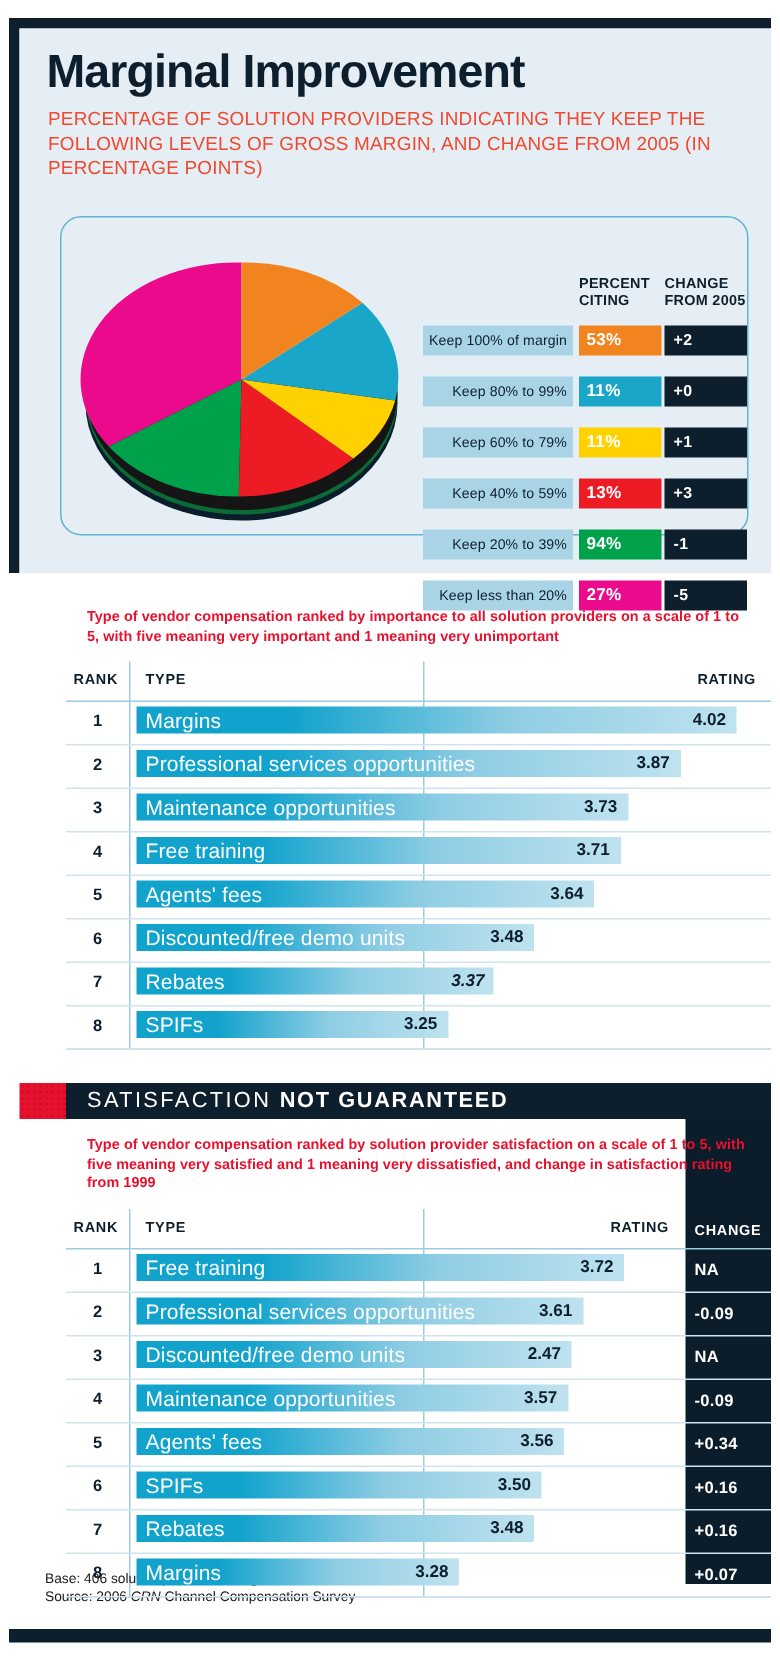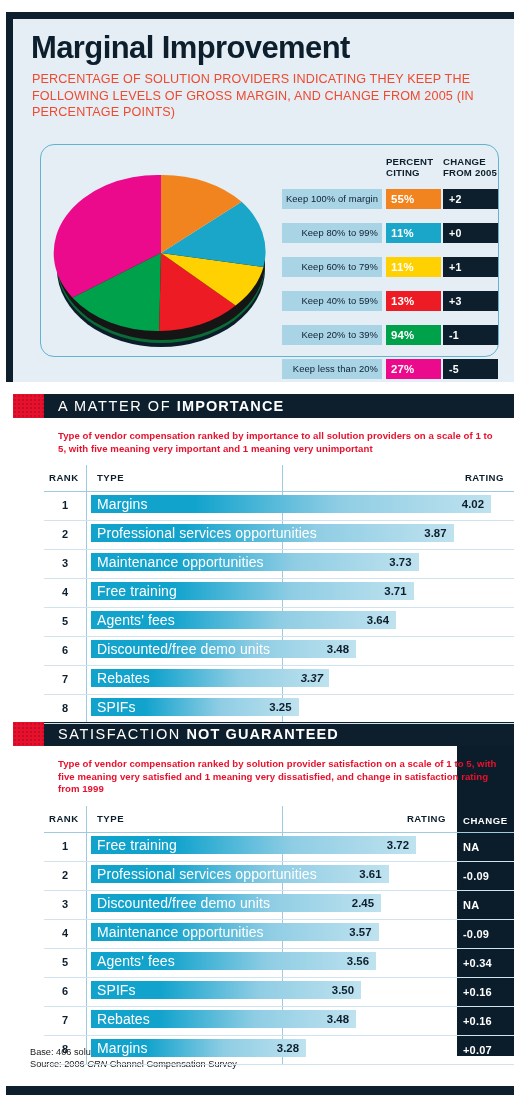--- a/index.html
+++ b/index.html
@@ -22,21 +22,21 @@
 
   
   .pie-panel{position:absolute;left:27px;top:125px;width:459px;height:213px;
       border:1px solid #5fb4cf;border-radius:14px;box-sizing:border-box;}
 
   .pie-wrap{position:absolute;left:8px;top:16px;width:225px;height:190px;}
   .pie-wrap svg{display:block;}
 
   
   .legend{position:absolute;left:241px;top:10px;width:208px;}
-  .lg-head{position:relative;height:34px;}
+  .lg-head{position:relative;height:34px;margin-top:28px;}
   .lg-head .h1{position:absolute;left:104px;top:2px;width:55px;font-size:9.6px;font-weight:bold;
       color:#0d1f2d;line-height:10.5px;letter-spacing:0.2px;}
   .lg-head .h2{position:absolute;left:161px;top:2px;width:55px;font-size:9.6px;font-weight:bold;
       color:#0d1f2d;line-height:10.5px;letter-spacing:0.2px;}
 
   .lg-row{position:relative;height:20px;margin-bottom:14px;}
   .lg-label{position:absolute;left:0;top:0;width:100px;height:20px;background:#a9d4e6;
       color:#0d1f2d;font-size:9.4px;text-align:right;line-height:20px;
       padding-right:4px;box-sizing:border-box;letter-spacing:0.1px;}
   .lg-pct{position:absolute;left:104px;top:0;width:55px;height:20px;
@@ -137,21 +137,21 @@
       </div>
 
       <div class="legend">
         <div class="lg-head">
           <div class="h1">PERCENT CITING</div>
           <div class="h2">CHANGE FROM 2005</div>
         </div>
         <div id="legend-rows">
             <div class="lg-row">
               <div class="lg-label">Keep 100% of margin</div>
-              <div class="lg-pct" style="background: rgb(241, 132, 30);">55%</div>
+              <div class="lg-pct" style="background: rgb(241, 132, 30);">53%</div>
               <div class="lg-chg">+2</div>
             </div>
             <div class="lg-row">
               <div class="lg-label">Keep 80% to 99%</div>
               <div class="lg-pct" style="background: rgb(25, 166, 200);">11%</div>
               <div class="lg-chg">+0</div>
             </div>
             <div class="lg-row">
               <div class="lg-label">Keep 60% to 79%</div>
               <div class="lg-pct" style="background: rgb(255, 209, 0);">11%</div>
@@ -173,25 +173,20 @@
               <div class="lg-chg">-5</div>
             </div>
           </div>
       </div>
 
     </div>
   </div>
 
   <div id="sections-host">
       <div style="position: absolute; left: 13px; top: 394px; width: 501px;">
-        <div class="section-head">
-          <div class="sh-sq"></div>
-          <div class="sh-bar"></div>
-          <div class="sh-txt"><span>A MATTER OF </span><b>IMPORTANCE</b></div>
-        </div>
         <div style="position: relative; margin-left: 31px; width: 470px;">
           <div class="sect-desc" style="padding: 12px 16px 10px 14px;">Type of vendor compensation ranked by importance to all solution providers on a scale of 1 to 5, with five meaning very important and 1 meaning very unimportant</div>
           <div class="tbl">
             <div class="col-sep" style="left: 42px;"></div>
             <div class="col-sep" style="left: 238px;"></div>
             <div class="th-row">
               <div class="th" style="left: 5px;">RANK</div>
               <div class="th" style="left: 53px;">TYPE</div>
               <div class="th" style="right: 10px;">RATING</div>
             </div>
@@ -285,21 +280,21 @@
               <div class="type">Professional services opportunities</div>
               <div class="rank">2</div>
               <div class="val" style="left: 292.5px; width: 45px;">3.61</div>
               <div class="chg" style="left: 413px; width: 57px; position: absolute;">-0.09</div>
               <div class="rowline"></div>
             </div>
             <div class="row" style="z-index: 2;">
               <div class="bar" style="width: 290px;"></div>
               <div class="type">Discounted/free demo units</div>
               <div class="rank">3</div>
-              <div class="val" style="left: 285px; width: 45px;">2.45</div>
+              <div class="val" style="left: 285px; width: 45px;">2.47</div>
               <div class="chg" style="left: 413px; width: 57px; position: absolute;">NA</div>
               <div class="rowline"></div>
             </div>
             <div class="row" style="z-index: 2;">
               <div class="bar" style="width: 287.5px;"></div>
               <div class="type">Maintenance opportunities</div>
               <div class="rank">4</div>
               <div class="val" style="left: 282.5px; width: 45px;">3.57</div>
               <div class="chg" style="left: 413px; width: 57px; position: absolute;">-0.09</div>
               <div class="rowline"></div>

